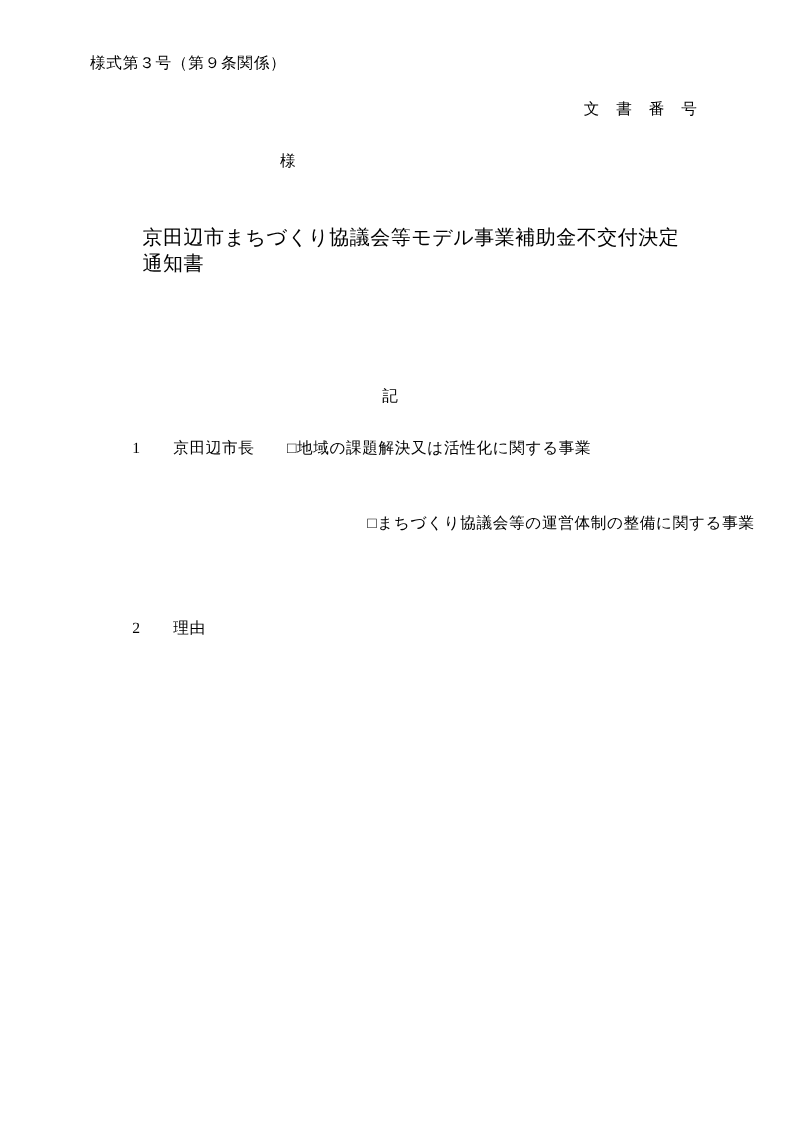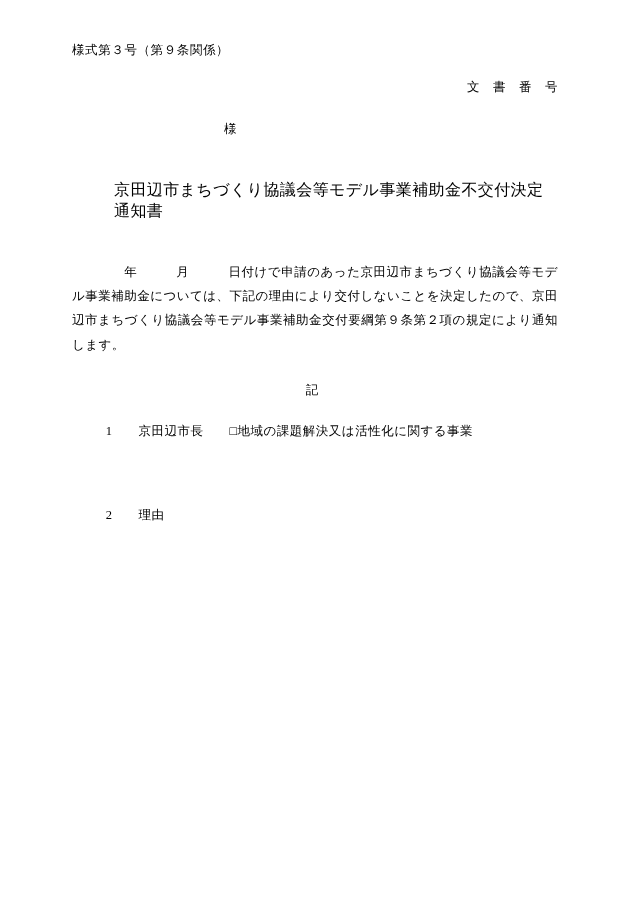--- a/index.html
+++ b/index.html
@@ -125,28 +125,31 @@
     <div class="right-block">
       <div class="row">文　書　番　号</div>
     </div>
 
     <div class="addressee">様</div>
 
 
     <div class="title">京田辺市まちづくり協議会等モデル事業補助金不交付決定通知書</div>
 
     <div class="body-para">
-      <span class="indent">　　　　</span><span>年　　　月　　　日付けで申請のあった京田辺市まちづくり協議会等モデル事業補助金については、下記の理由により交付しないことを決定したので、京田辺市まちづくり協議会等モデル事業補助金交付要綱第９条第２項の規定により通知します。</span>
+      <span class="indent">　　　　</span>
     </div>
 
     <div class="ki">記</div>
 
     <div class="item item-1">
       <span>1</span><span>　　</span><span>京田辺市長</span><span>　　</span><span class="cb">□地域の課題解決又は活性化に関する事業</span>
     </div>
 
+    <div class="item item-1b">
+      <span class="cb">□まちづくり協議会等の運営体制の整備に関する事業</span>
+    </div>
 
     <div class="item item-2">
       <span>2</span><span>　　</span><span>理由</span>
     </div>
 
   </div>
 </div>
 
 </body></html>

